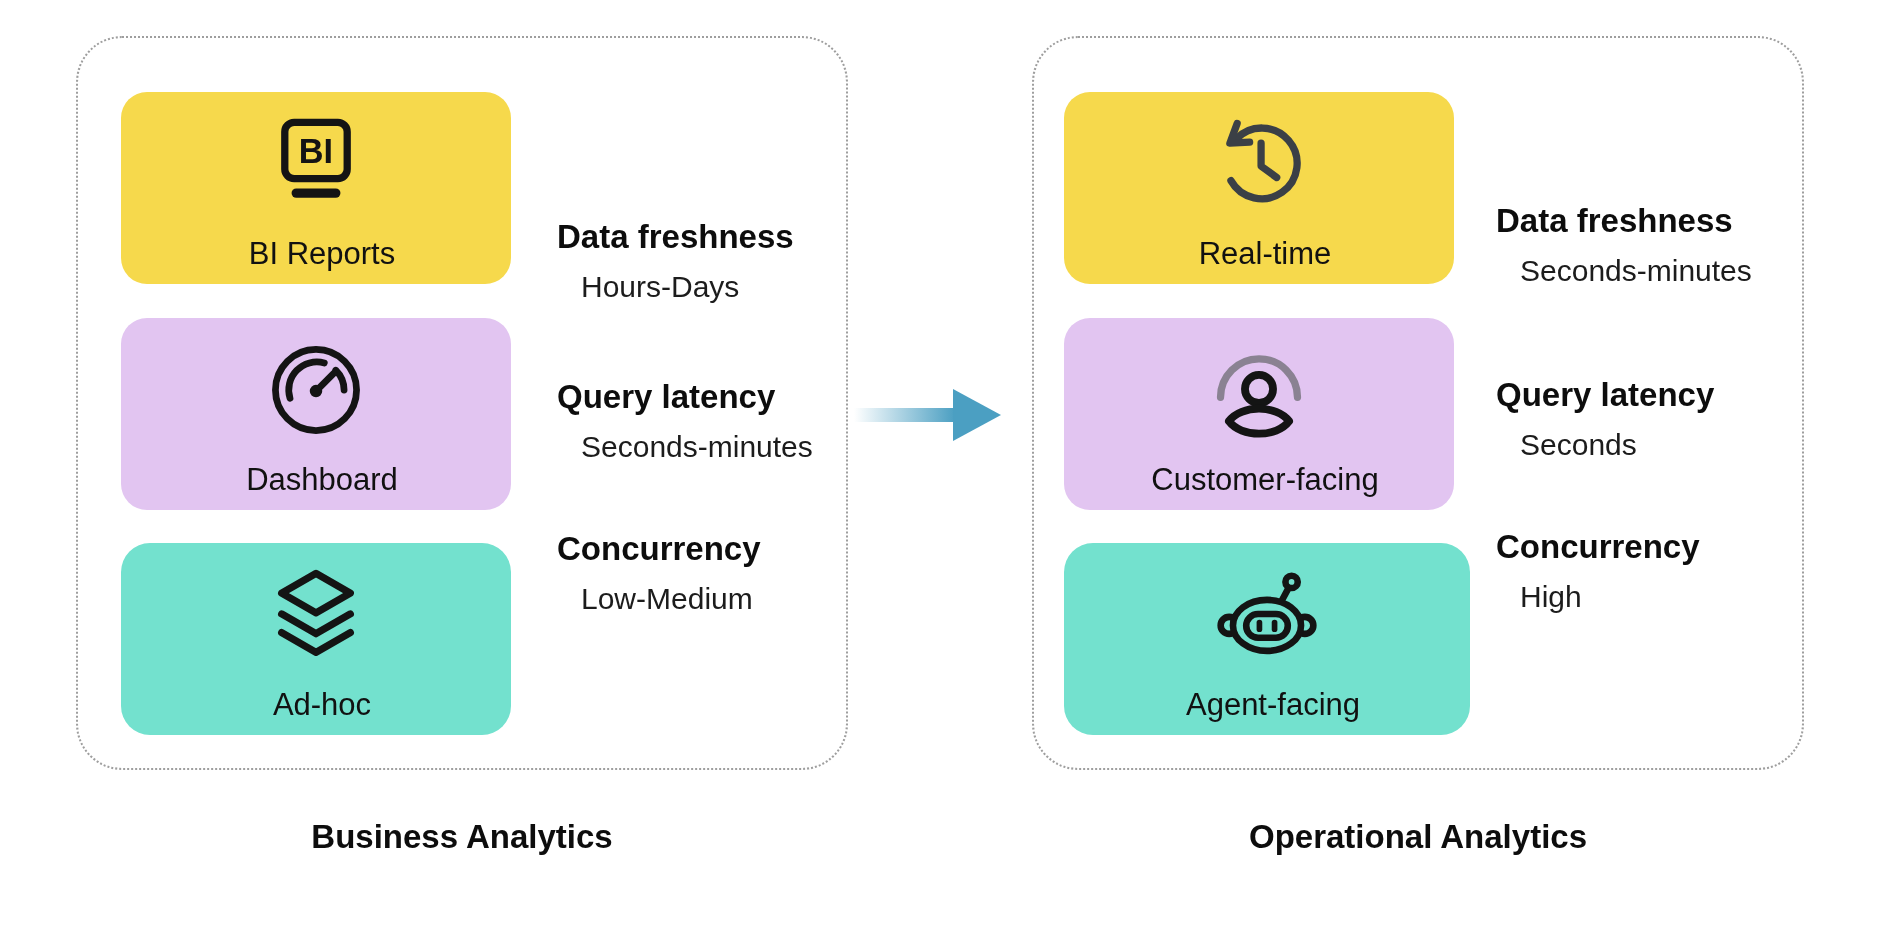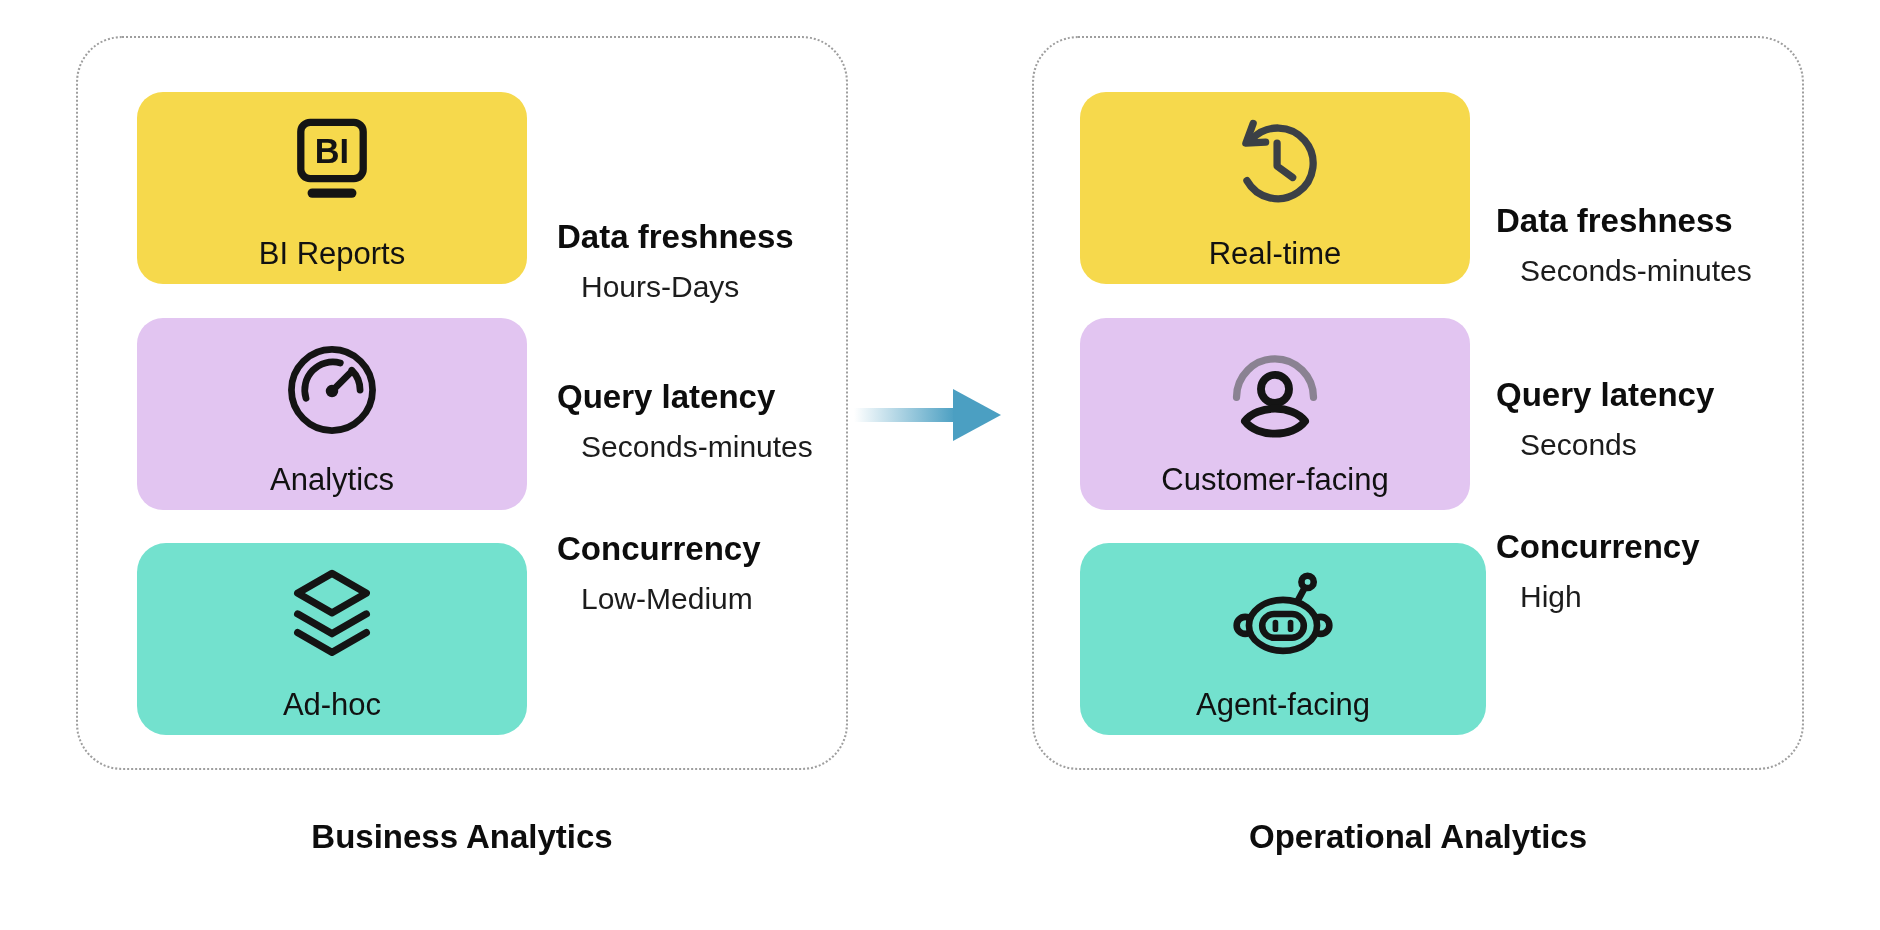--- a/index.html
+++ b/index.html
@@ -18,39 +18,38 @@
     border-radius:46px;
     box-sizing:border-box;
   }
   .panel-left{left:76px;}
   .panel-right{left:1032px;}
 
   .card{
     position:absolute;
     width:390px;height:192px;
     border-radius:26px;
-    margin-left:16px;
   }
   .panel-left  .card{left:43px;}
   .panel-right .card{left:30px;}
   .card.c1{top:54px;}
   .card.c2{top:280px;}
   .card.c3{top:505px;border-radius:29px;}
 
   .icon-wrap{
     position:absolute;
     top:20px;left:50%;
     transform:translateX(-50%);
     width:104px;height:104px;
   }
   .icon-wrap svg{display:block;width:100%;height:100%;}
 
   .card-label{
     position:absolute;
-    bottom:12px;left:0;
+    bottom:12px;left:6px;
     width:100%;
     text-align:center;
     font-size:31px;
     color:#111111;
   }
 
   .metric{position:absolute;width:330px;}
   .panel-left  .metric{left:479px;}
   .panel-right .metric{left:462px;}
   .panel-left  .metric.m1{top:180px;}
@@ -116,21 +115,21 @@
         <svg viewBox="0 0 100 100">
           <g fill="none" stroke-width="6.5" stroke-linecap="round" stroke-linejoin="round" stroke="#141414">
             <circle cx="50" cy="50" r="39"></circle>
             <path d="M 25 58 A 27 27 0 0 1 58 24"></path>
             <path d="M 69 31 A 27 27 0 0 1 77 50"></path>
             <line x1="50" y1="51" x2="67" y2="34"></line>
           </g>
           <circle cx="50" cy="51" r="6" fill="#141414"></circle>
         </svg>
       </div>
-      <div class="card-label">Analytics</div>
+      <div class="card-label">Dashboard</div>
     </div>
 
     <div class="card c3" style="background-color: rgb(115, 225, 206);">
       <div class="icon-wrap">
         <svg viewBox="0 0 100 100">
           <g fill="none" stroke-width="7" stroke-linecap="round" stroke-linejoin="round" stroke="#141414">
             <polygon points="50,10 83,29 50,48 17,29"></polygon>
             <polyline points="17,49 50,68 83,49"></polyline>
             <polyline points="17,67 50,86 83,67"></polyline>
           </g>

